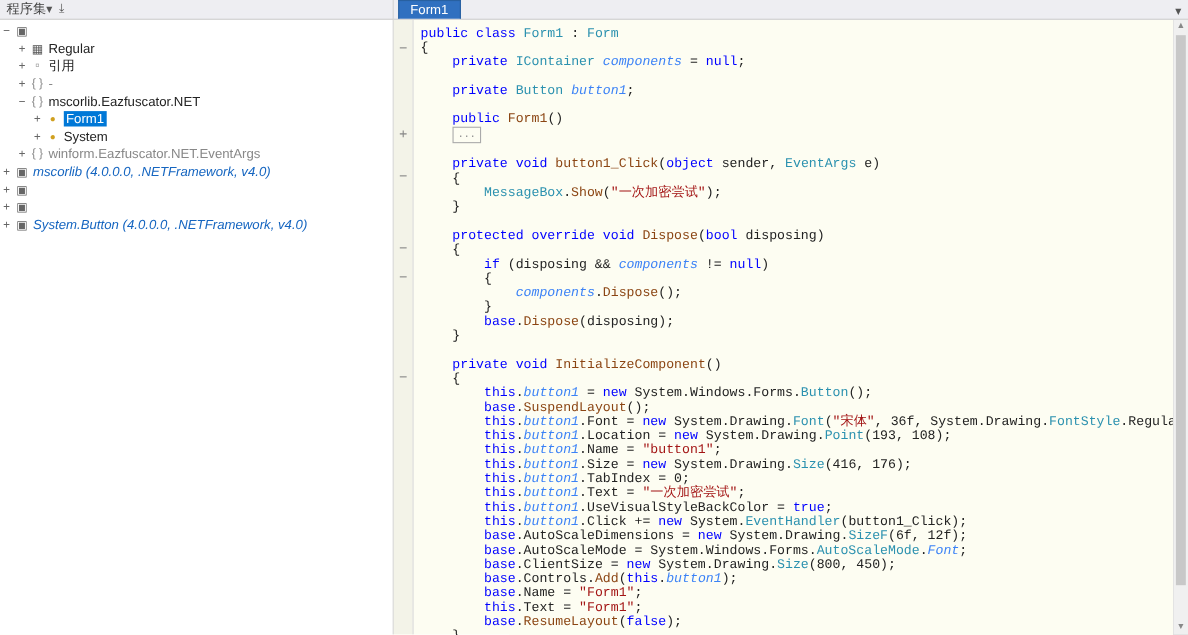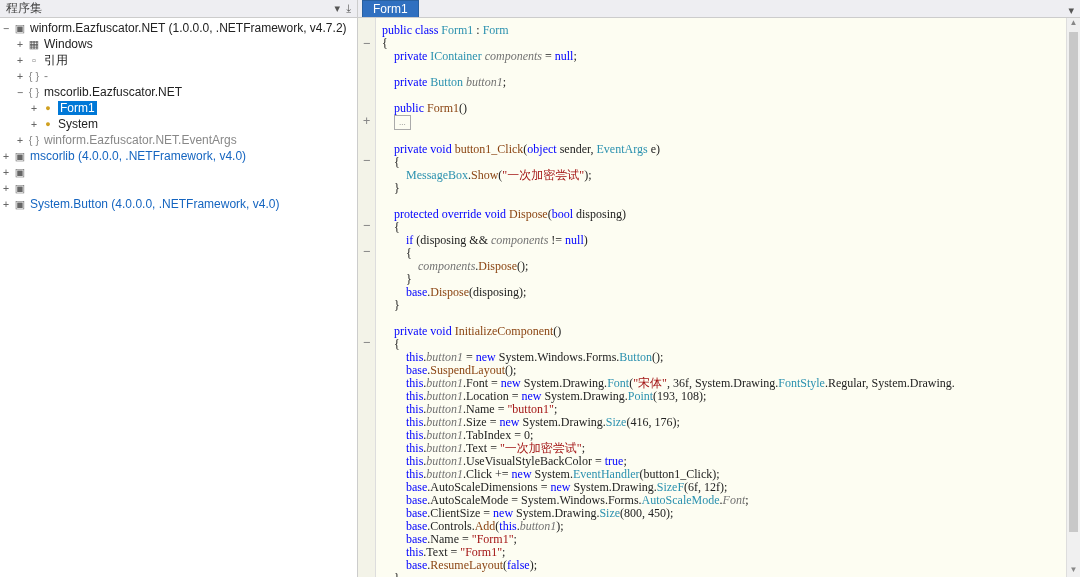--- a/index.html
+++ b/index.html
@@ -15,21 +15,21 @@
     }
     .top-row { display: flex; height: 18px; }
     .panel-title {
       background: #eeeef2;
       border-bottom: 1px solid #ccc;
       padding: 1px 6px;
       font-size: 12px;
       color: #444;
       display: flex;
       align-items: center;
-      justify-content: space-between;
+      justify-content: flex-start;
       height: 18px;
     }
     .left-title { width: 358px; border-right: 1px solid #ccc; }
     .left-title .icons { display: flex; gap: 6px; color: #555; font-size: 11px; }
     .tab-bar {
       flex: 1;
       background: #eeeef2;
       border-bottom: 1px solid #ccc;
       display: flex;
       align-items: flex-end;
@@ -89,21 +89,21 @@
     .icon.res { background: #f0d060; width: 12px; height: 10px; border: 1px solid #c0a030; }
     .icon.ns::before { content: "{ }"; color: #888; }
     .icon.class { color: #d0a020; }
     .icon.class::before { content: "●"; font-size: 9px; }
     .tree-node.selected .label {
       background: #0078d7;
       color: #fff;
       padding: 0 2px;
     }
     .tree-node.grey .label { color: #888; }
-    .tree-node.bluelink .label { color: #1565c0; }
+    .tree-node.bluelink .label { color: #1565c0; font-style: italic; }
     .indent { display: inline-block; }
     .i0 { width: 0px; } .i1 { width: 14px; } .i2 { width: 28px; }
 
     .code-panel {
       flex: 1;
       background: #fdfdf2;
       display: flex;
       overflow: hidden;
       position: relative;
     }
@@ -113,33 +113,33 @@
       border-right: 1px solid #ddd;
       font-family: Consolas, monospace;
       font-size: 12px;
       color: #888;
       text-align: center;
       padding-top: 6px;
     }
     .gutter div { height: 13px; line-height: 13px; }
     .code {
       flex: 1;
-      font-family: Liberation Serif, serif;
+      font-family: Liberation Mono, monospace;
       font-size: 12px;
       line-height: 13px;
       padding: 6px 0 6px 6px;
       white-space: pre;
       overflow: auto;
       color: #222;
     }
     .kw { color: #0000ff; }
     .type { color: #2b91af; }
     .str { color: #a31515; }
     .meth { color: #8b4513; font-weight: normal; }
-    .ital { font-style: italic; color: #737373; }
+    .ital { font-style: italic; color: #3b82f6; }
     .scrollbar-v {
       position: absolute;
       right: 0; top: 0; bottom: 0;
       width: 14px;
       background: #f0f0f0;
       border-left: 1px solid #ddd;
     }
     .scrollbar-v::before {
       content: "▲"; position: absolute; top: 0; left: 0; right: 0;
       text-align: center; font-size: 8px; color: #888; height: 12px;
@@ -179,27 +179,26 @@
     <span class="tab-dropdown">▾</span>
   </div>
 </div>
 
 <div class="main-area">
   <div class="tree-panel" id="tree">
       <div class="tree-node ">
         <span class="indent i0"></span>
         <span class="expander">−</span>
         <span class="icon assembly">▣</span>
-        <span class="label">winform.Eazfuscator.NET (1.0.0.0, .NETFramework, v4.7.2)</span>
       </div>
       <div class="tree-node ">
         <span class="indent i1"></span>
         <span class="expander">+</span>
         <span class="icon metadata">▦</span>
-        <span class="label">Windows</span>
+        <span class="label">Regular</span>
       </div>
       <div class="tree-node ">
         <span class="indent i1"></span>
         <span class="expander">+</span>
         <span class="icon ref">▫</span>
         <span class="label">引用</span>
       </div>
       <div class="tree-node grey">
         <span class="indent i1"></span>
         <span class="expander">+</span>

